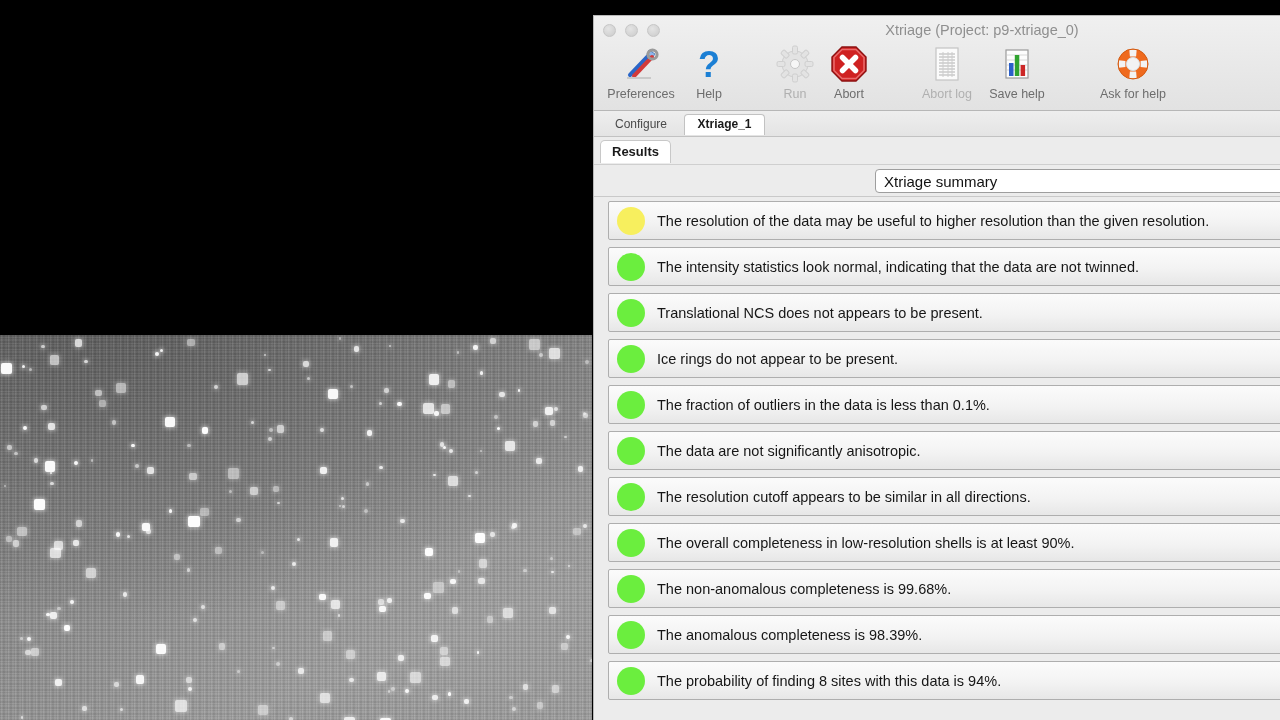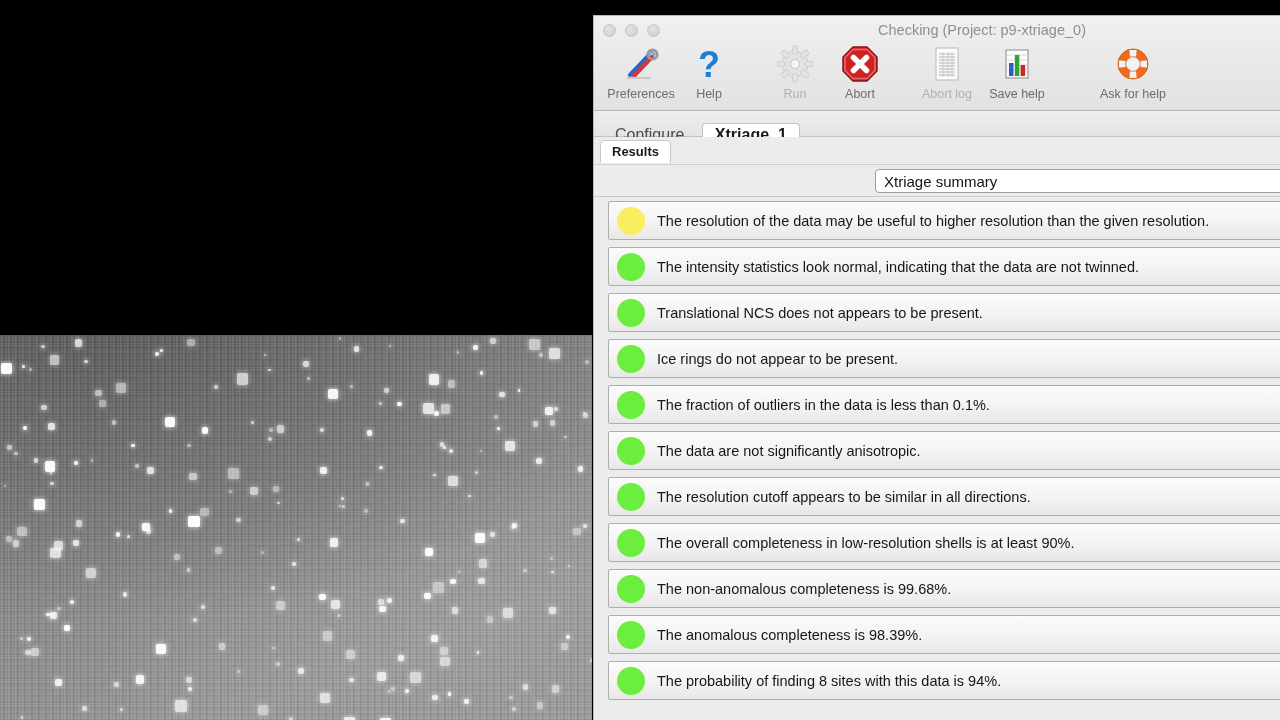--- a/index.html
+++ b/index.html
@@ -104,24 +104,24 @@
   .tb-label.enabled { color: #6d6d6d; }
 
   
   #tabstrip {
     position: relative; height: 26px;
     background: linear-gradient(#eeeeee, #e4e4e4);
     border-bottom: 1px solid #c2c2c2;
     padding-left: 8px;
   }
   .tab {
-    position: relative; top: 12px;
+    position: relative; top: 3px;
     display: inline-block;
     padding: 3px 13px 4px;
-    font-size: 16px; color: #4a4a4a;
+    font-size: 12px; color: #4a4a4a;
     border-radius: 4px 4px 0 0;
     vertical-align: bottom;
     text-align: right;
   }
   .tab.active {
     background: #fff; font-weight: bold; color: #1a1a1a;
     border: 1px solid #c2c2c2; border-bottom: none;
     padding: 2px 12px 4px;
   }
   #subtabstrip {
@@ -416,21 +416,21 @@
   <div id="app-window">
 
     <div id="titlebar">
 
       <div id="traffic">
         <span class="traffic-dot"></span>
         <span class="traffic-dot"></span>
         <span class="traffic-dot"></span>
       </div>
 
-      <div id="win-title">Checking (Project: p9-xtriage_0)</div>
+      <div id="win-title">Xtriage (Project: p9-xtriage_0)</div>
 
       <div id="toolbar">
 
         <div class="tb-item" style="left:4px">
           <div class="tb-icon">
             <svg width="40" height="40" viewBox="0 0 40 40">
               <line x1="9" y1="31" x2="30" y2="9" stroke="#2a66c8" stroke-width="4" stroke-linecap="round"></line>
               <polygon points="28,6 34,10 31,14 26,10" fill="#8fb6e8" stroke="#5d8bc4"></polygon>
               <line x1="13" y1="32" x2="31" y2="13" stroke="#d23a3a" stroke-width="4" stroke-linecap="round"></line>
               <circle cx="31.5" cy="10.5" r="4.6" fill="none" stroke="#9a9a9a" stroke-width="3"></circle>
@@ -462,21 +462,21 @@
                 <rect x="17.5" y="30" width="5" height="8" rx="1.5" transform="rotate(45 20 20)"></rect>
                 <rect x="2" y="17.5" width="8" height="5" rx="1.5" transform="rotate(45 20 20)"></rect>
                 <rect x="30" y="17.5" width="8" height="5" rx="1.5" transform="rotate(45 20 20)"></rect>
               </g>
               <circle cx="20" cy="20" r="4.5" fill="#f6f6f6" stroke="#c6c6c6"></circle>
             </svg>
           </div>
           <div class="tb-label dim">Run</div>
         </div>
 
-        <div class="tb-item" style="left:223px">
+        <div class="tb-item" style="left:212px">
           <div class="tb-icon">
             <svg width="40" height="40" viewBox="0 0 40 40">
               <polygon points="13,3 27,3 37,13 37,27 27,37 13,37 3,27 3,13" fill="#cf2121" stroke="#8c1111" stroke-width="1.4"></polygon>
               <polygon points="13,5.5 27,5.5 35,13.5 35,26.5 27,34.5 13,34.5 5,26.5 5,13.5" fill="none" stroke="#e96a6a" stroke-width="1.6"></polygon>
               <g stroke="#fff" stroke-width="5.5" stroke-linecap="round">
                 <line x1="13.5" y1="13.5" x2="26.5" y2="26.5"></line>
                 <line x1="26.5" y1="13.5" x2="13.5" y2="26.5"></line>
               </g>
             </svg>
           </div>

